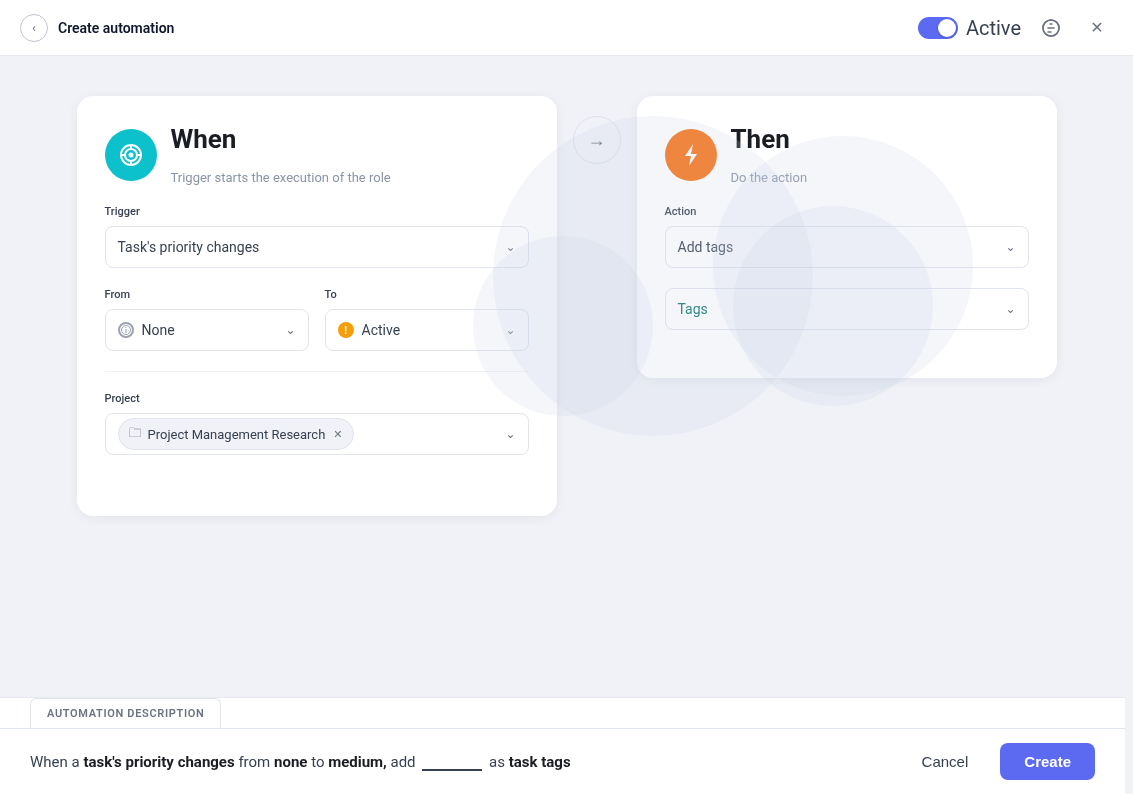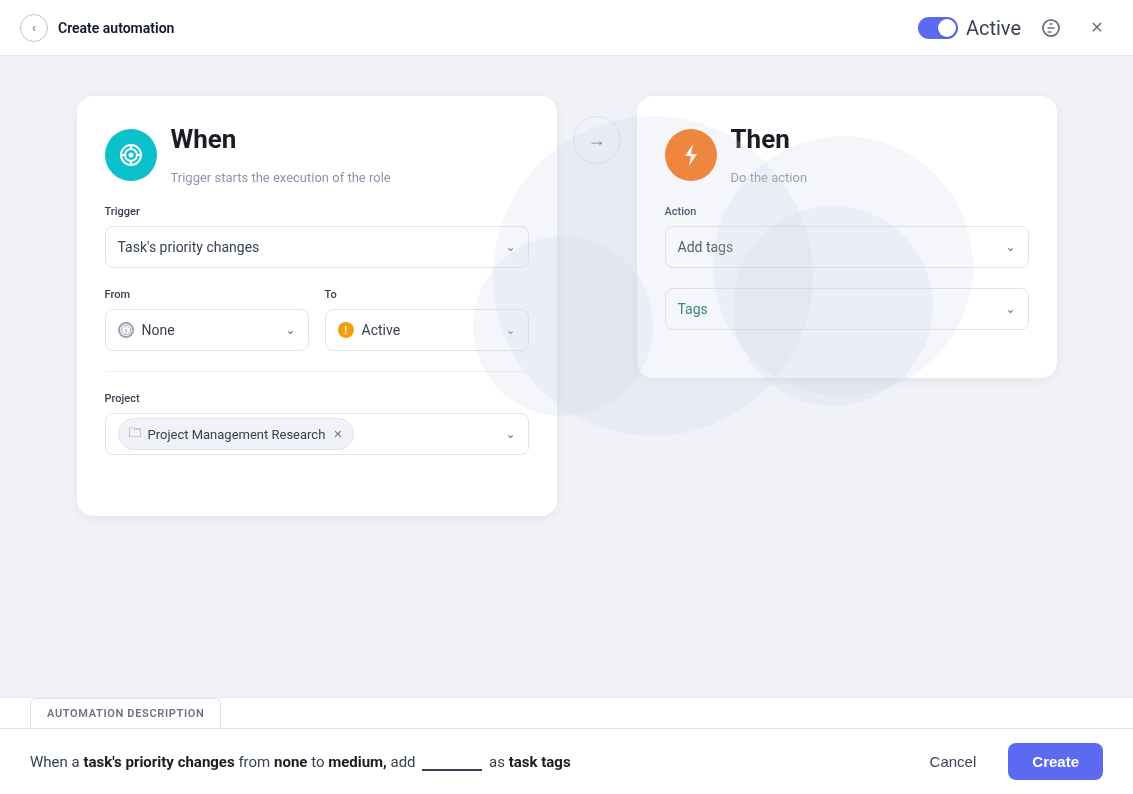--- a/index.html
+++ b/index.html
@@ -280,21 +280,21 @@
       color: #fff;
       font-size: 10px;
       font-weight: 700;
     }
 
     
     .bottom-section {
       position: absolute;
       bottom: 0;
       left: 0;
-      right: 0;
+      right: 8px;
       background: #fff;
       border-top: 1px solid #e8eaf0;
       padding: 0;
     }
     .automation-desc-tab {
       display: inline-block;
       padding: 8px 16px;
       border: 1px solid #e0e4ed;
       border-bottom: none;
       border-radius: 6px 6px 0 0;

